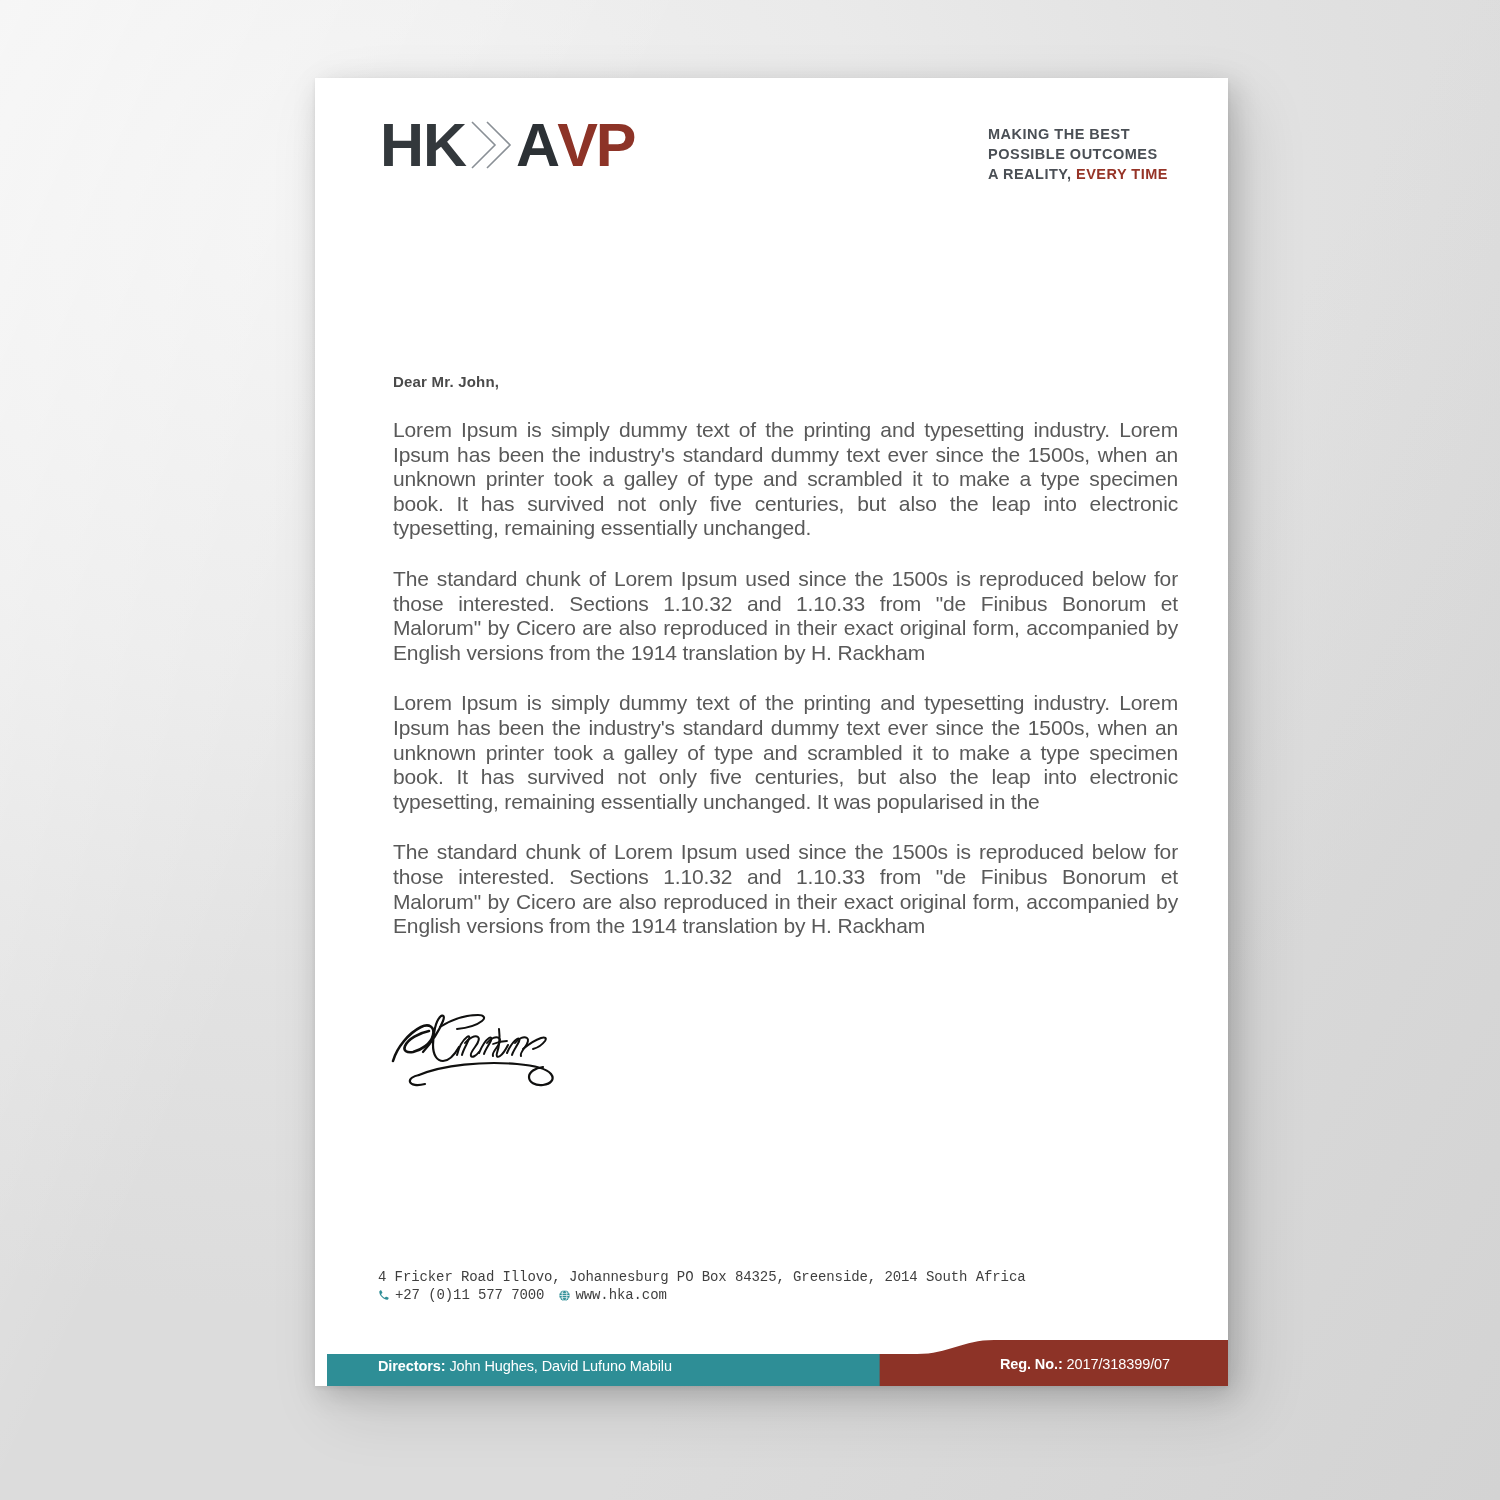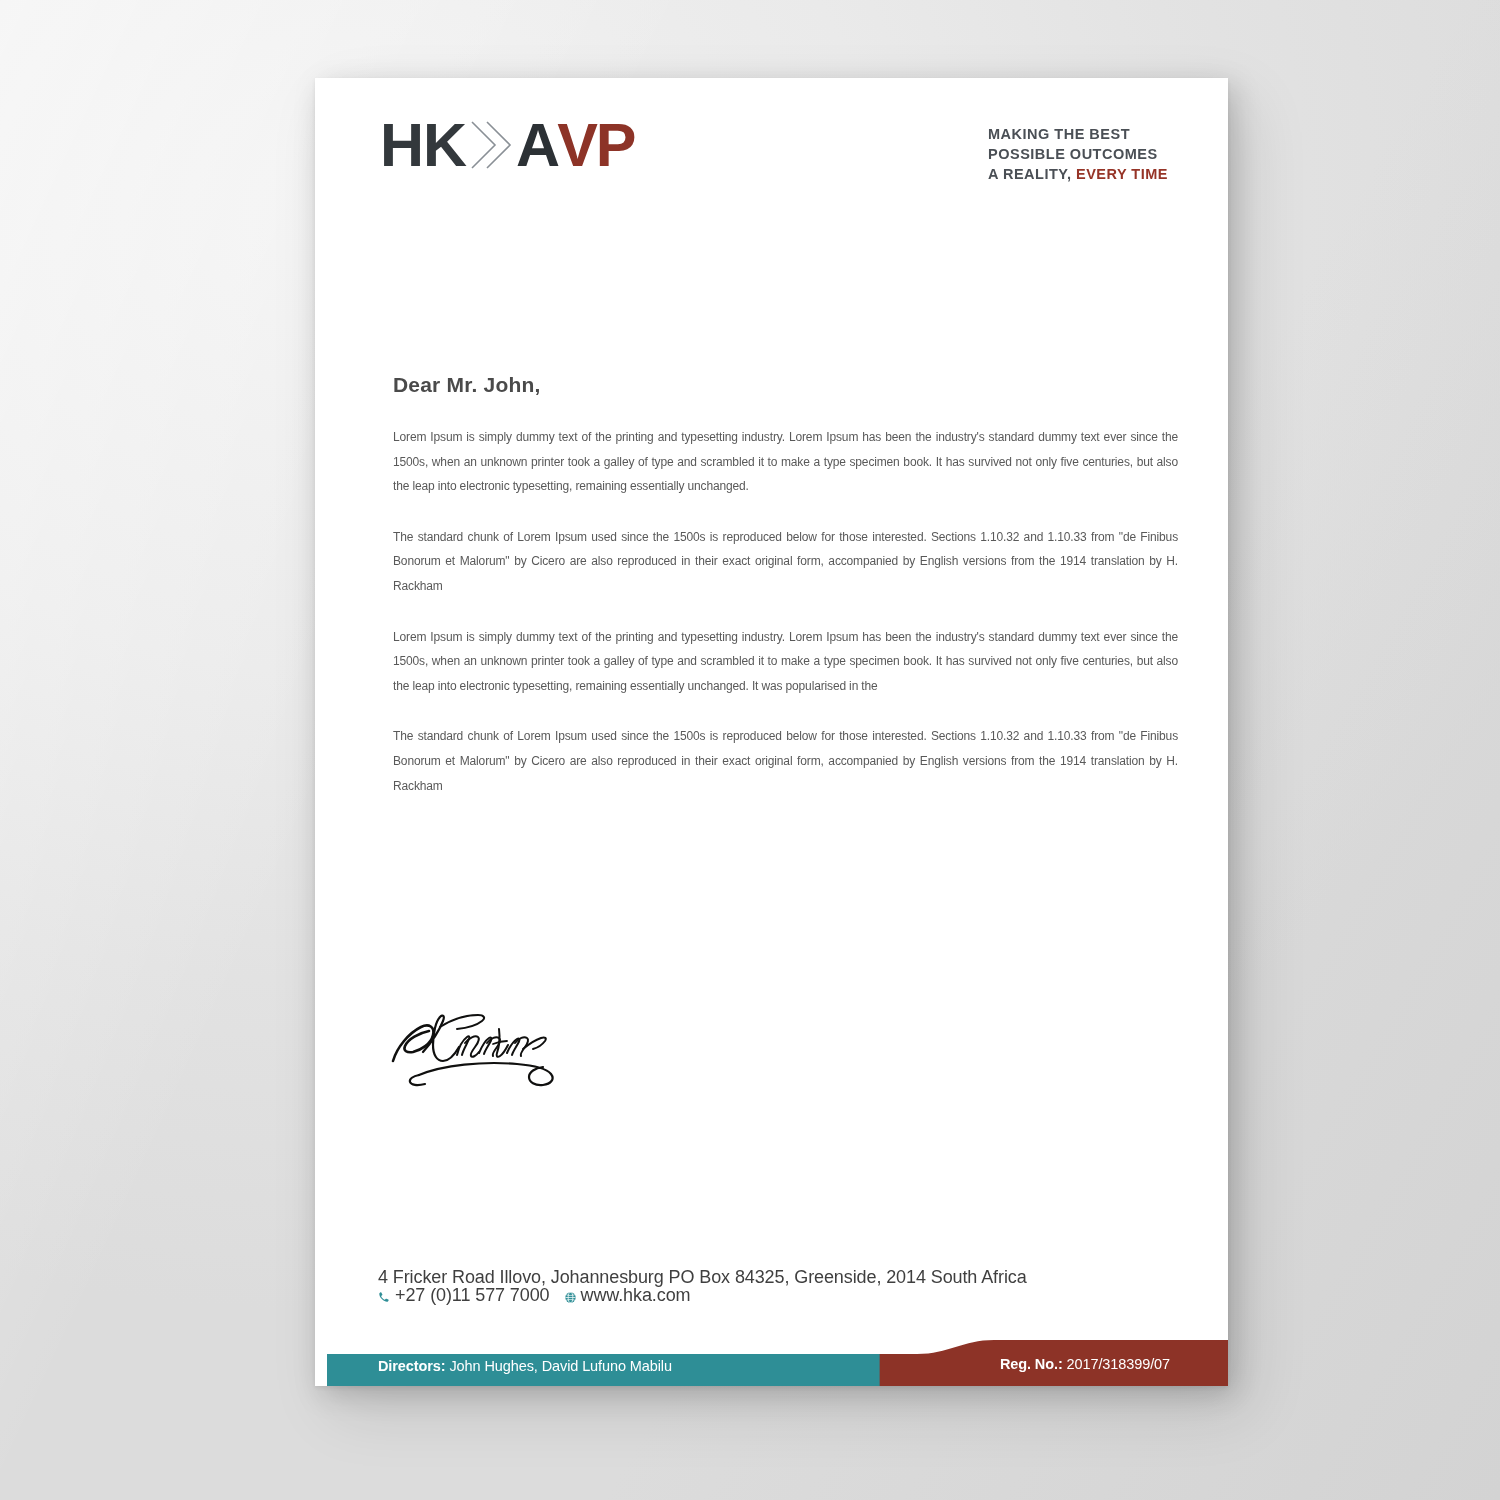--- a/index.html
+++ b/index.html
@@ -91,28 +91,28 @@
   
   #letter-body {
     position: absolute;
     left: 78px;
     top: 295px;
     width: 785px;
   }
   #salutation {
     font-family: "Liberation Sans", sans-serif;
     font-weight: bold;
-    font-size: 21px;
+    font-size: 15px;
     color: #4a4a4a;
     margin: 0 0 28px 0;
     letter-spacing: 0.2px;
   }
   .para {
     font-family: "Liberation Sans", sans-serif;
-    font-size: 12px;
+    font-size: 21px;
     line-height: 24.6px;
     color: #595959;
     text-align: justify;
     margin: 12px 0 26px 0;
     letter-spacing: -0.15px;
   }
   .para:last-child { margin-bottom: 0; }
 
   
   #signature {
@@ -129,22 +129,22 @@
     position: absolute;
     left: 0;
     right: 0;
     bottom: 0;
     height: 128px;
   }
   #footer-contact {
     position: absolute;
     left: 63px;
     top: 10px;
-    font-family: Liberation Sans, sans-serif;
-    font-size: 18px;
+    font-family: Liberation Mono, monospace;
+    font-size: 14px;
     color: #3f3f3f;
     letter-spacing: -0.1px;
   }
   .addr-block { margin-bottom: 8px; }
   .addr-line { line-height: 18px; }
   .contact-line {
     line-height: 19px;
     display: flex;
     align-items: center;
     gap: 4px;

